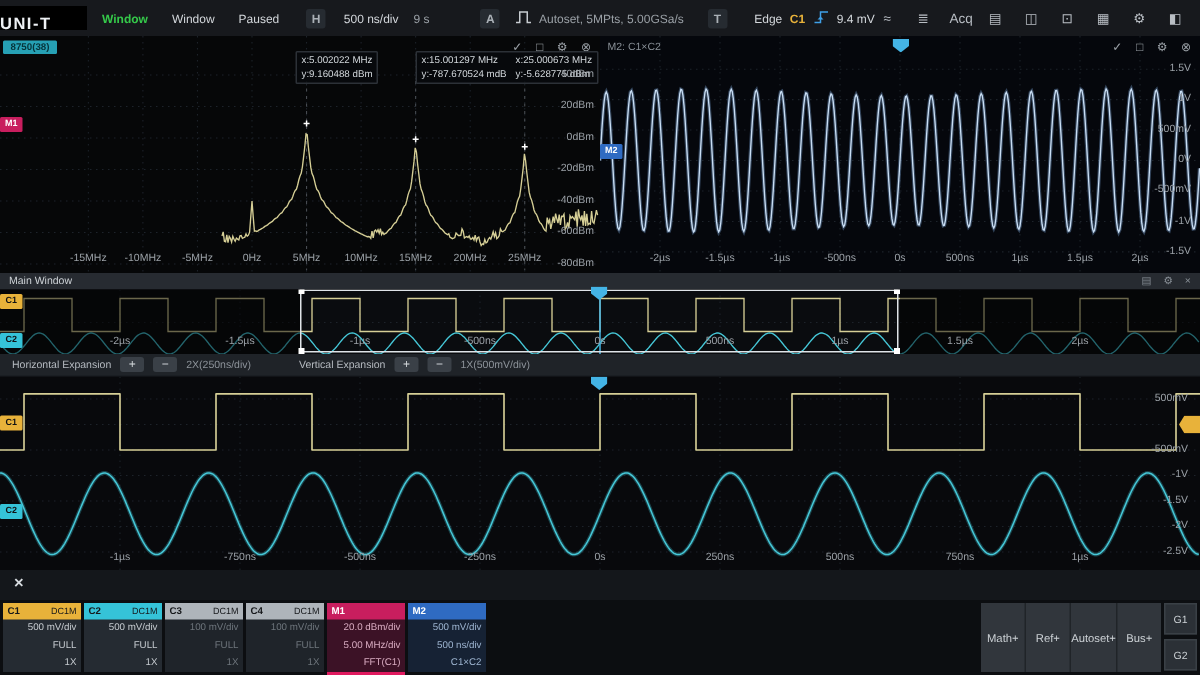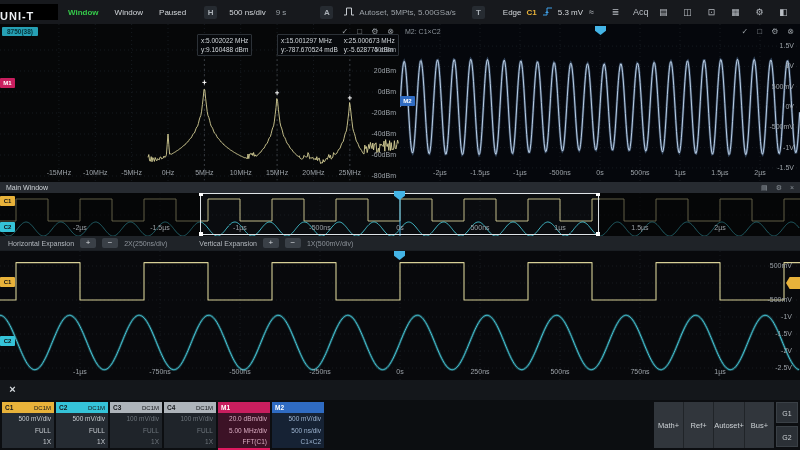--- a/index.html
+++ b/index.html
@@ -98,21 +98,21 @@
     <span class="tb-dim" style="margin-left:4px">Autoset, 5MPts, 5.00GSa/s</span>
     <span class="key-pill" style="margin-left:16px">T</span>
     <span class="tb-val" style="margin-left:18px">Edge</span>
     <span id="trig-src">C1</span>
     <span style="margin-left:5px">
       <svg width="13" height="11" style="position:static">
           <path d="M1,9 h4 v-7 h5" stroke="#3fa0e8" fill="none" stroke-width="1"></path>
           <path d="M5,5 l-2,2 h4 z" fill="#3fa0e8"></path>
         </svg>
     </span>
-    <span class="tb-val" style="margin-left:3px">5.3 mV</span>
+    <span class="tb-val" style="margin-left:3px">9.4 mV</span>
     <div id="tb-icons">
         <span class="ic">≈</span>
         <span class="ic">≣</span>
         <span class="ic">Acq</span>
         <span class="ic">▤</span>
         <span class="ic">◫</span>
         <span class="ic">⊡</span>
         <span class="ic">▦</span>
         <span class="ic">⚙</span>
         <span class="ic">◧</span>

